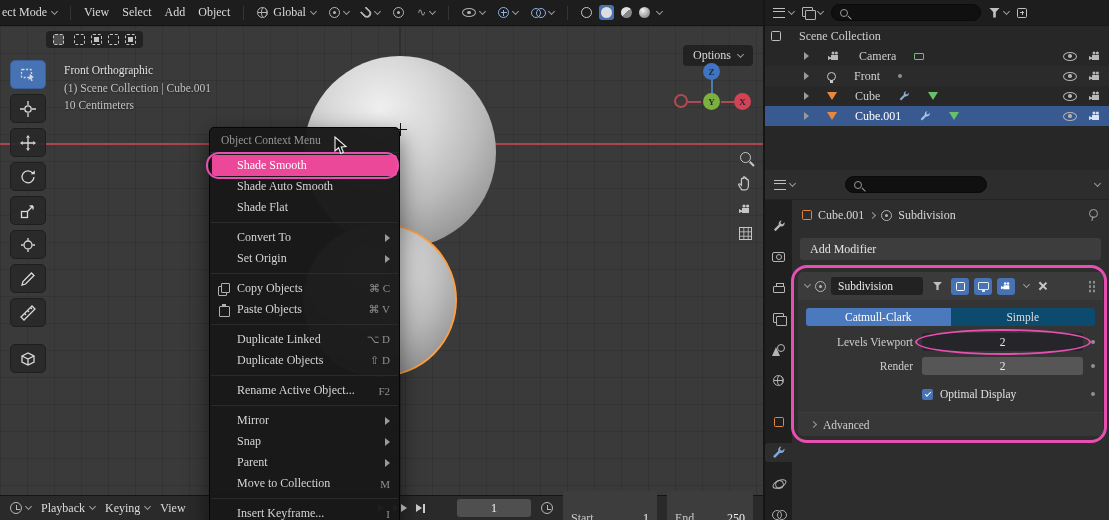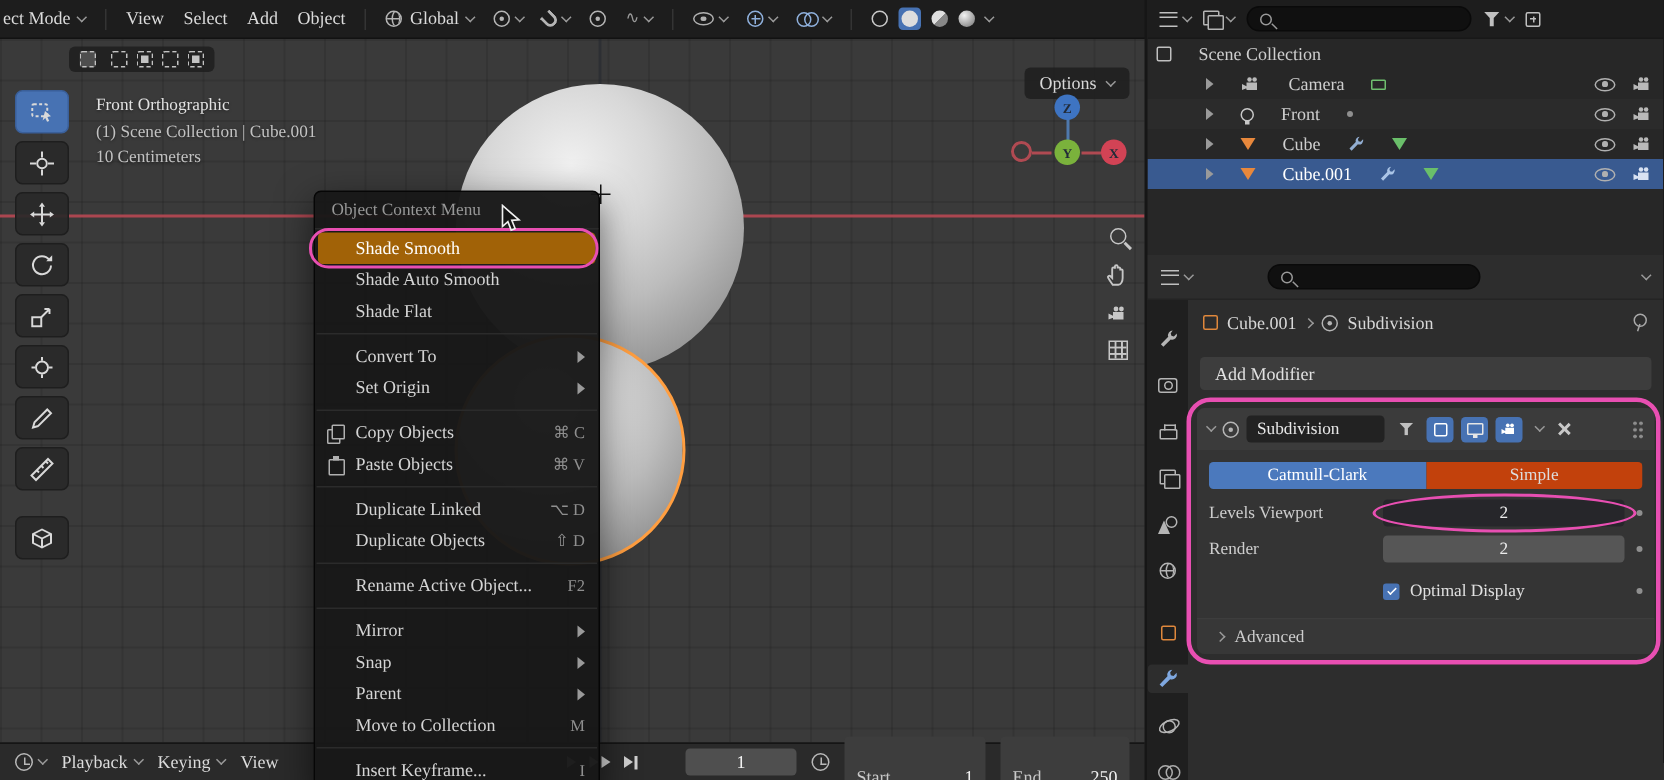--- a/index.html
+++ b/index.html
@@ -122,21 +122,21 @@
   .crosshair::before{content:"";position:absolute;left:0;right:0;top:6px;border-top:1.6px solid #141414}
   .crosshair::after{content:"";position:absolute;top:0;bottom:0;left:6px;border-left:1.6px solid #141414}
 
   
   .ctxmenu{position:absolute;left:209px;top:127px;width:191px;background:rgba(24,24,24,.97);border:1px solid #060606;
     border-radius:5px 5px 0 0;box-shadow:0 8px 24px rgba(0,0,0,.55);z-index:30;padding-bottom:4px}
   .ctx-title{height:25px;display:flex;align-items:center;padding:0 11px;color:#979797;font-size:11.5px;border-bottom:1px solid #2a2a2a;margin-bottom:2px}
   .ctx-item{height:21px;display:flex;align-items:center;padding:0 9px 0 27px;color:#d5d5d5;position:relative}
   .ctx-item .sc{margin-left:auto;color:#8f8f8f;font-size:11px}
   .ctx-item .sub{margin-left:auto}
-  .ctx-item.hl{background:#a16207;border-radius:3px;margin:0 2px;padding-left:25px;color:#fff}
+  .ctx-item.hl{background:#ec4899;border-radius:3px;margin:0 2px;padding-left:25px;color:#fff}
   .ctx-sep{height:1px;background:#2b2b2b;margin:4px 1px}
   .pink-ring{position:absolute;left:-6px;right:-2px;top:-3px;bottom:-3px;border:2.5px solid var(--pink);border-radius:13px;pointer-events:none}
   .ctx-ico{position:absolute;left:8px;width:12px;height:12px}
   .ico-copy::before{content:"";position:absolute;left:0;top:3px;width:7px;height:8px;border:1.1px solid #b0b0b0;border-radius:1px}
   .ico-copy::after{content:"";position:absolute;left:3px;top:0;width:7px;height:8px;border:1.1px solid #b0b0b0;border-radius:1px;background:#1a1a1a}
   .ico-paste::before{content:"";position:absolute;left:1px;top:2px;width:9px;height:9px;border:1.1px solid #b0b0b0;border-radius:1px}
   .ico-paste::after{content:"";position:absolute;left:3.5px;top:0;width:4px;height:3px;background:#b0b0b0}
 
   
   .timeline{position:absolute;left:0;top:495px;width:763px;height:25px;background:#2a2a2a;border-top:1px solid #151515;
@@ -173,24 +173,24 @@
   .breadcrumb{height:30px;display:flex;align-items:center;gap:6px;padding:0 10px;color:#d8d8d8}
   .addmod{margin:8px 8px 0;height:22px;background:#3d3d3d;border-radius:3px;display:flex;align-items:center;padding:0 10px;color:#e2e2e2}
   .modpanel{margin:12px 6px 0;height:164px;background:#343434;border-radius:5px;position:relative}
   .mp-head{height:28px;display:flex;align-items:center;gap:5px;padding:0 7px;background:#3b3b3b;border-radius:5px 5px 0 0}
   .namefield{width:92px;height:18px;background:#222;border-radius:3px;display:flex;align-items:center;padding:0 7px;color:#e8e8e8;font-size:11.5px}
   .mp-toggle{width:18px;height:17px;border-radius:3px;display:flex;align-items:center;justify-content:center}
   .mp-toggle.on{background:var(--blue)}
   .seg{display:flex;margin:8px 8px 0;height:18px;border-radius:3px;overflow:hidden;font-size:11.5px}
   .seg .opt{flex:1;display:flex;align-items:center;justify-content:center}
   .seg .on{background:#4b79bd;color:#fff}
-  .seg .off{background:#c2410c;color:#ddd}
+  .seg .off{background:#0c4a6e;color:#ddd}
   .prow{display:flex;align-items:center;margin:6px 8px 0;height:20px;font-size:11.5px}
   .prow.second{margin-top:4px}
-  .prow .lbl{width:116px;padding-right:9px;color:#cdcdcd}
+  .prow .lbl{width:116px;text-align:right;padding-right:9px;color:#cdcdcd}
   .valfield{flex:1;height:18px;border-radius:3px;display:flex;align-items:center;justify-content:center;color:#ececec}
   .valfield.dark{background:#26262a}
   .valfield.gray{background:#565656}
   .prow .dot{margin-left:8px}
   .cbrow{display:flex;align-items:center;gap:7px;margin:8px 8px 0 124px;height:20px;font-size:11.5px;color:#e0e0e0}
   .cbrow .dot{margin-left:auto}
   .advrow{margin-top:8px;height:24px;border-top:1px solid #3d3d3d;background:#373737;border-radius:0 0 5px 5px;display:flex;align-items:center;gap:7px;padding:0 13px;color:#cdcdcd;font-size:11.5px}
   .pink-panel{position:absolute;left:26px;top:95px;width:316px;height:178px;border:3px solid var(--pink);border-radius:16px;pointer-events:none;z-index:5}
   .pink-ellipse{position:absolute;left:150px;top:159px;width:176px;height:26px;border:2.5px solid var(--pink);border-radius:50%;pointer-events:none;z-index:6}
 

